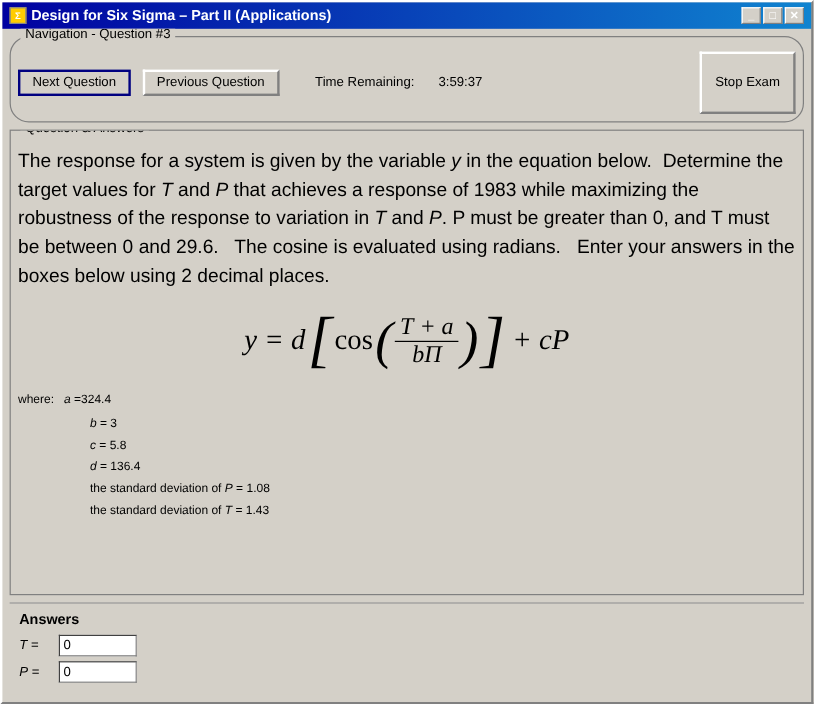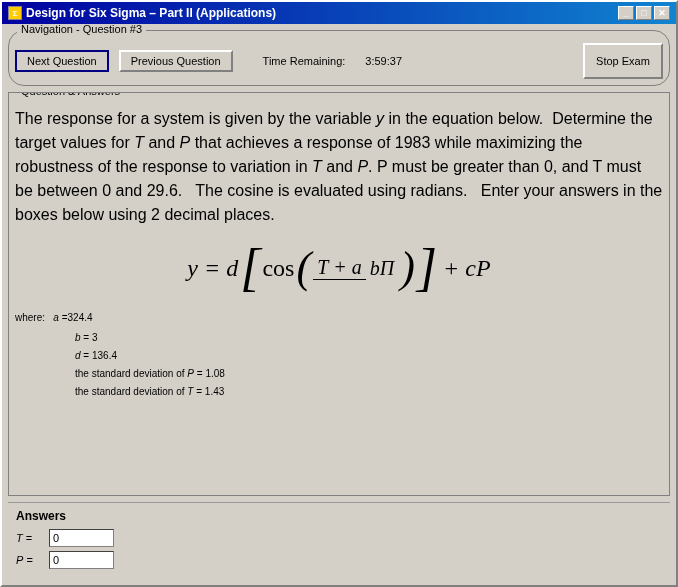--- a/index.html
+++ b/index.html
@@ -142,21 +142,21 @@
 
     .stop-btn {
       font-family: Arial, sans-serif;
       font-size: 11px;
       padding: 3px 0;
       background: #d4d0c8;
       border: 2px solid;
       border-color: #ffffff #808080 #808080 #ffffff;
       cursor: pointer;
       margin-left: auto;
-      height: 36px;
+      height: 52px;
       min-width: 80px;
     }
 
     .qa-group {
       flex: 1;
       padding-top: 14px;
       overflow: hidden;
       display: flex;
       flex-direction: column;
     }
@@ -206,21 +206,21 @@
     }
 
     .paren-right {
       font-size: 44px;
       line-height: 1;
       font-weight: 100;
     }
 
     .frac {
       display: inline-flex;
-      flex-direction: row;
+      flex-direction: column;
       align-items: center;
       font-size: 20px;
       vertical-align: middle;
     }
 
     .frac-num {
       border-bottom: 1px solid black;
       padding: 0 4px;
     }
 
@@ -343,20 +343,21 @@
             <span class="italic" style="font-size:24px;">cP</span>
           </span>
         </div>
 
         <div class="variables">
           <div class="where-line">
             <span>where:</span>
             &nbsp;&nbsp;<span class="italic">a</span> =324.4
           </div>
           <div class="var-indent"><span class="italic">b</span> = 3</div>
+          <div class="var-indent"><span class="italic">c</span> = 5.8</div>
           <div class="var-indent"><span class="italic">d</span> = 136.4</div>
           <div class="var-indent">the standard deviation of <span class="italic">P</span> =  1.08</div>
           <div class="var-indent">the standard deviation of <span class="italic">T</span> =  1.43</div>
         </div>
 
       </div>
     </div>
 
     <div class="answers-section">
       <div class="answers-title">Answers</div>

